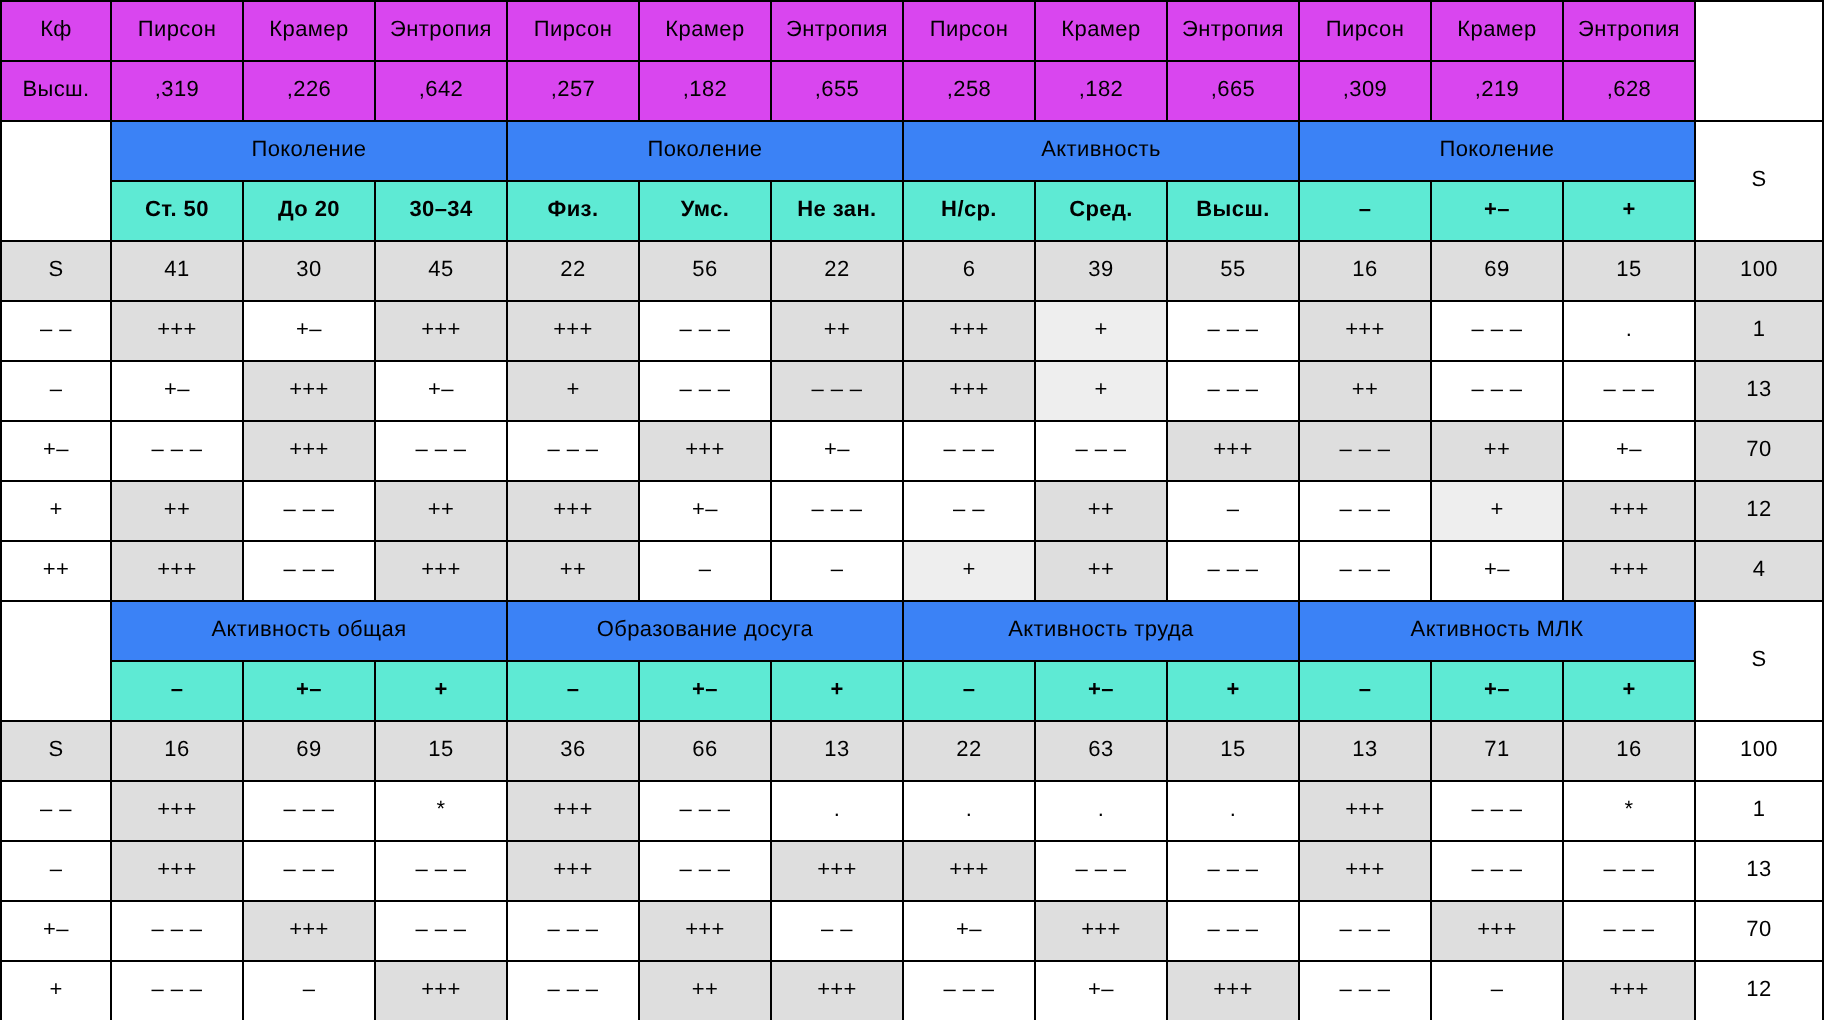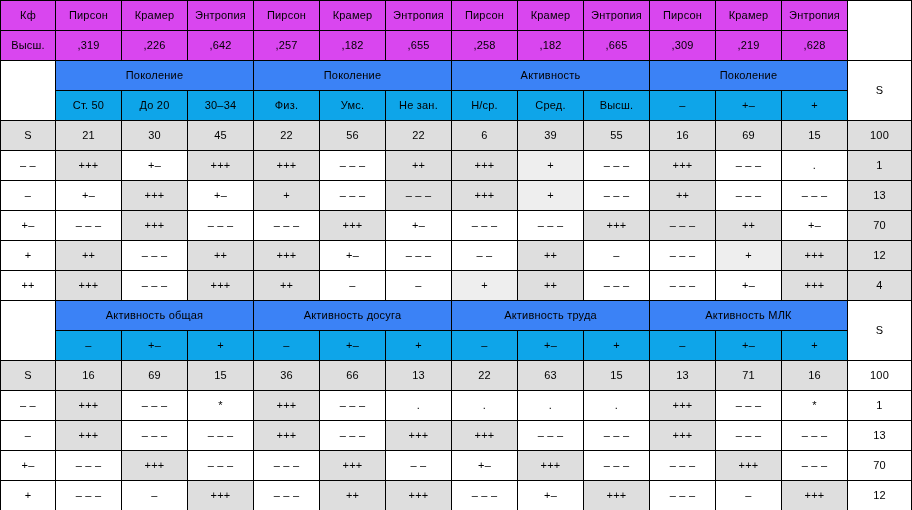--- a/index.html
+++ b/index.html
@@ -30,21 +30,21 @@
     line-height: 13px;
     letter-spacing: 0.2px;
     overflow: hidden;
     white-space: nowrap;
   }
   td.shade   { background: #dedede; }
   td.shade-l { background: #eeeeee; }
   td.plain   { background: #ffffff; }
   td.hdr     { background: #d946ef; font-weight: normal; margin-left: 24px; }
   td.grp     { background: #3b82f6; font-weight: normal; }
-  td.sub     { background: #0ea5e9; font-weight: normal; }
+  td.sub     { background: #5eead4; font-weight: bold; }
   td.scol    { background: #ffffff; }
   td.rowlab  { background: #ffffff; }
   td.rowlab-s{ background: #dedede; }
   .col-lab { width: 55px; }
   .col-d   { width: 66px; }
   .col-s   { width: 64px; }
 </style>
 </head>
 <body>
 
@@ -114,21 +114,21 @@
         <td class="sub">Не зан.</td>
         <td class="sub">Н/ср.</td>
         <td class="sub">Сред.</td>
         <td class="sub">Высш.</td>
         <td class="sub">–</td>
         <td class="sub">+–</td>
         <td class="sub">+</td>
       </tr>
       <tr>
         <td class="rowlab-s">S</td>
-        <td class="shade">21</td>
+        <td class="shade">41</td>
         <td class="shade">30</td>
         <td class="shade">45</td>
         <td class="shade">22</td>
         <td class="shade">56</td>
         <td class="shade">22</td>
         <td class="shade">6</td>
         <td class="shade">39</td>
         <td class="shade">55</td>
         <td class="shade">16</td>
         <td class="shade">69</td>
@@ -211,21 +211,21 @@
         <td class="shade">++</td>
         <td class="plain">– – –</td>
         <td class="plain">– – –</td>
         <td class="plain">+–</td>
         <td class="shade">+++</td>
         <td class="shade">4</td>
       </tr>
       <tr>
         <td class="plain" rowspan="2"></td>
         <td class="grp" colspan="3">Активность общая</td>
-        <td class="grp" colspan="3">Активность досуга</td>
+        <td class="grp" colspan="3">Образование досуга</td>
         <td class="grp" colspan="3">Активность труда</td>
         <td class="grp" colspan="3">Активность МЛК</td>
         <td class="scol" rowspan="2">S</td>
       </tr>
       <tr>
         <td class="sub">–</td>
         <td class="sub">+–</td>
         <td class="sub">+</td>
         <td class="sub">–</td>
         <td class="sub">+–</td>

